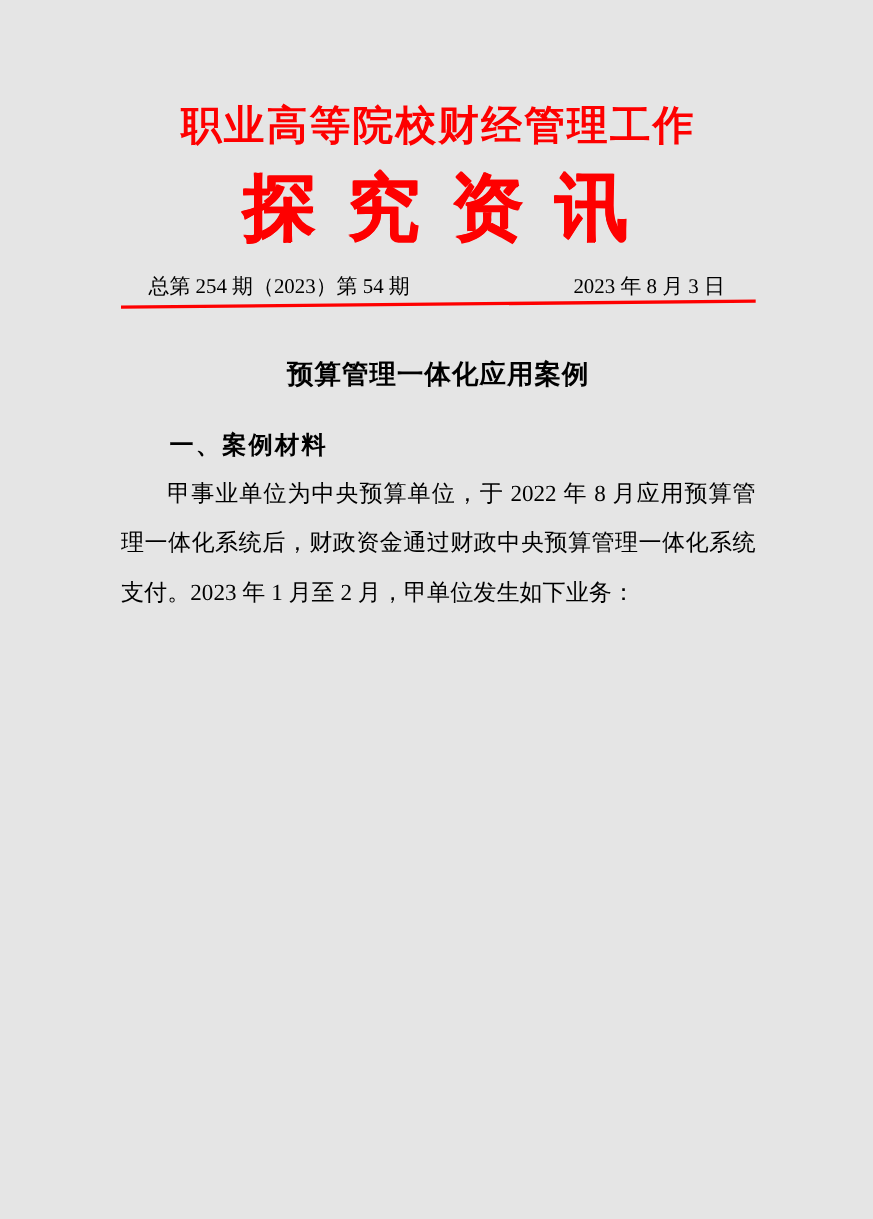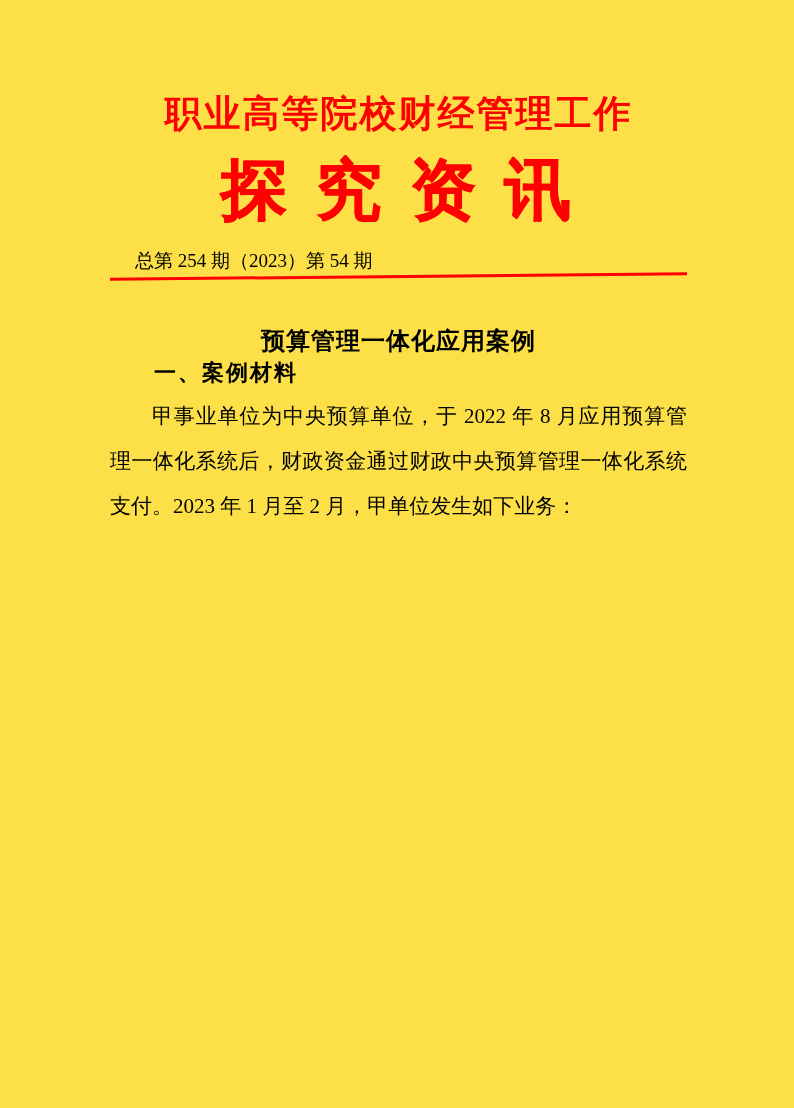--- a/index.html
+++ b/index.html
@@ -8,21 +8,21 @@
     width: 794px;
     height: 1108px;
     font-family: "Liberation Serif", "DejaVu Serif", serif;
     color: #000000;
     overflow: hidden;
   }
   .page {
     position: relative;
     width: 794px;
     height: 1108px;
-    background: #fde047;
+    background: #e5e5e5;
     padding: 90px 107px 0 110px;
   }
   
   .supertitle {
     color: #fe0000;
     font-family: "Liberation Sans", "DejaVu Sans", sans-serif;
     font-weight: 700;
     font-size: 37px;
     line-height: 48px;
     text-align: center;
@@ -87,35 +87,37 @@
     line-height: 34px;
     text-align: center;
     margin-top: 26px;
     letter-spacing: 1px;
   }
   h4.section-heading {
     font-family: "Liberation Sans", "DejaVu Sans", sans-serif;
     font-weight: 700;
     font-size: 22px;
     line-height: 30px;
+    margin-top: 32px;
     text-indent: 2em;
     letter-spacing: 2px;
   }
   h4.section-heading + p.para { margin-top: 6px; }
 </style>
 </head>
 <body>
 
 <div class="page">
 
   <header>
     <div class="supertitle">职业高等院校财经管理工作</div>
     <div class="main-title">探 究 资 讯</div>
     <div class="issue-row">
       <span>总第 254 期（2023）第 54 期</span>
+      <span>2023 年 8 月 3 日</span>
     </div>
     <div class="red-rule"></div>
   </header>
 
   <main class="body-text">
 
 
     <h2 class="article-title">预算管理一体化应用案例</h2>
 
 

